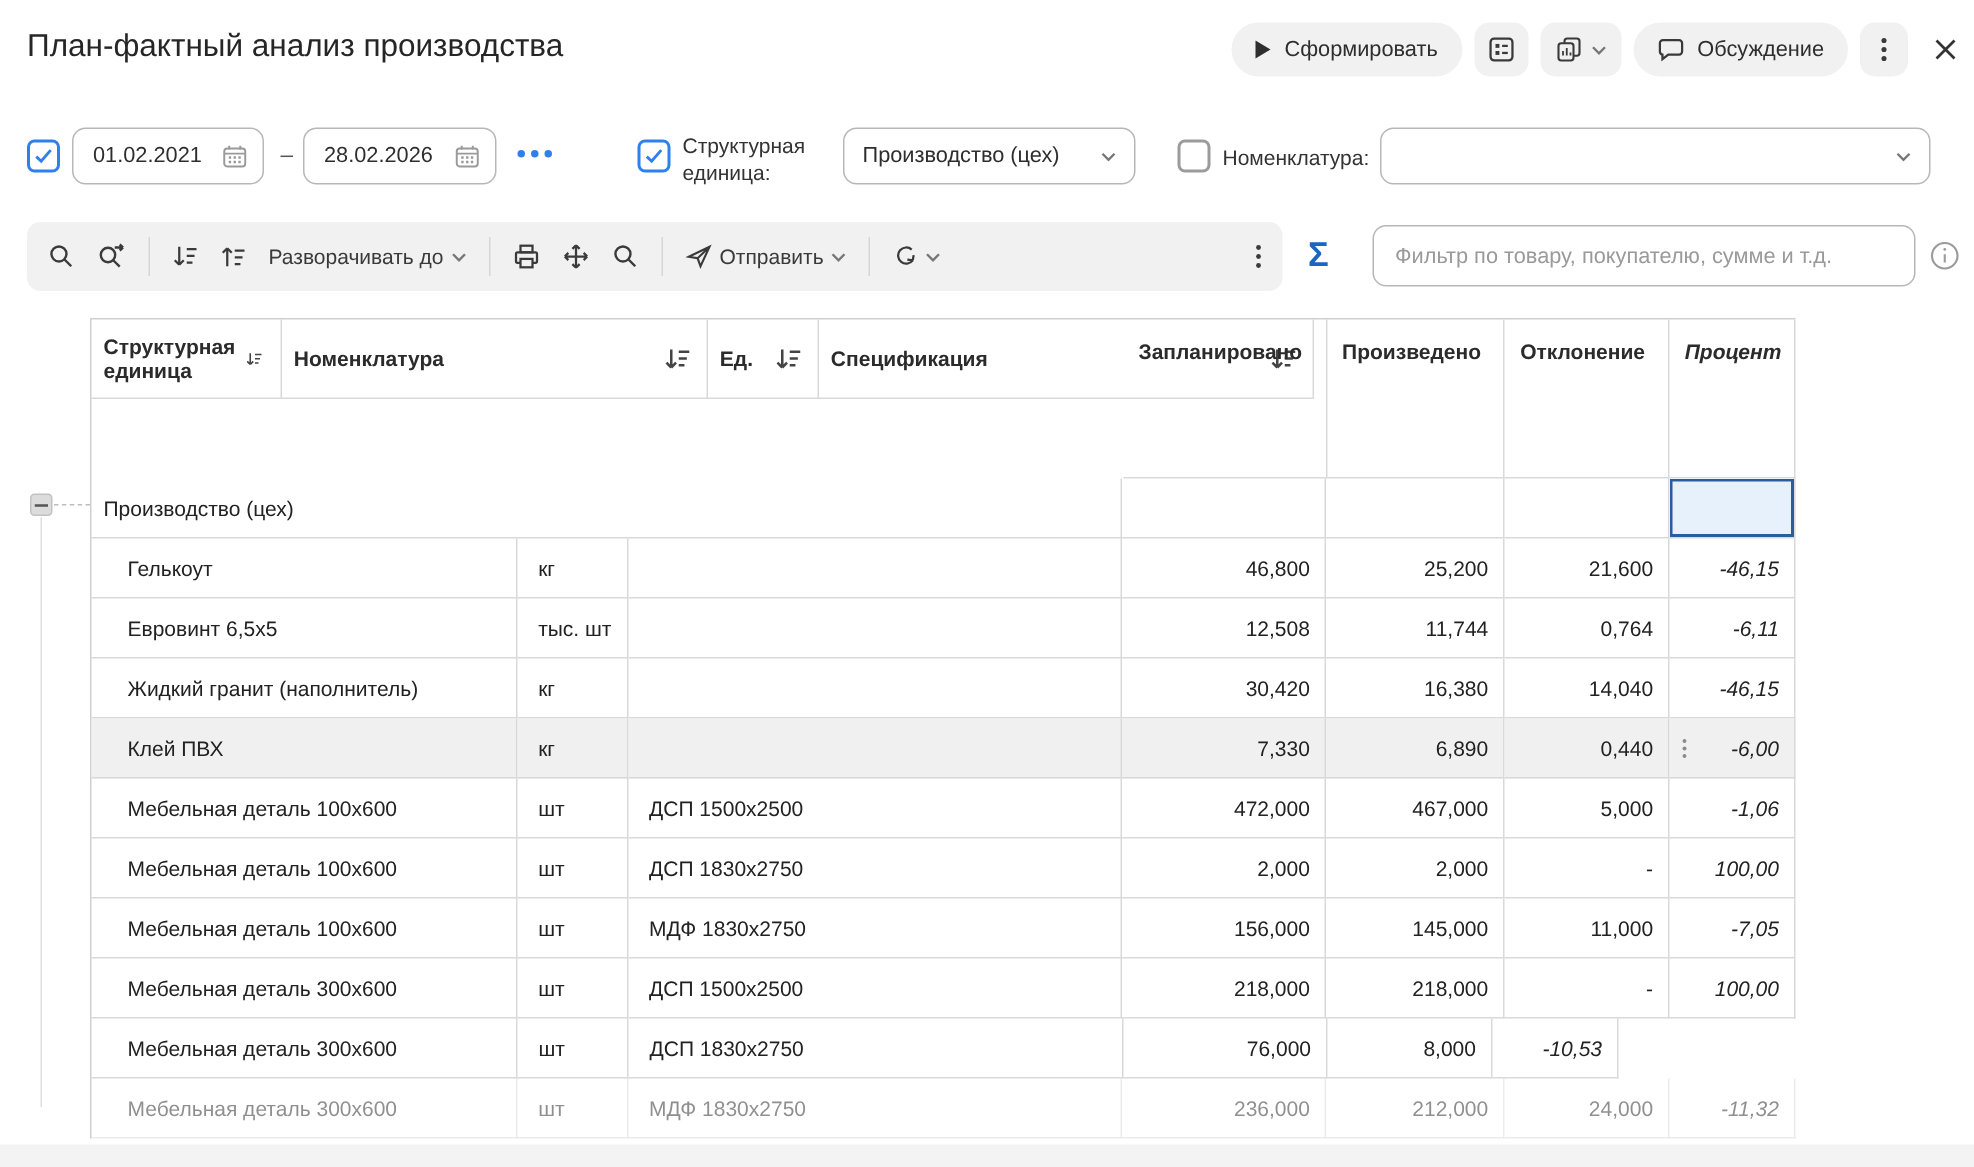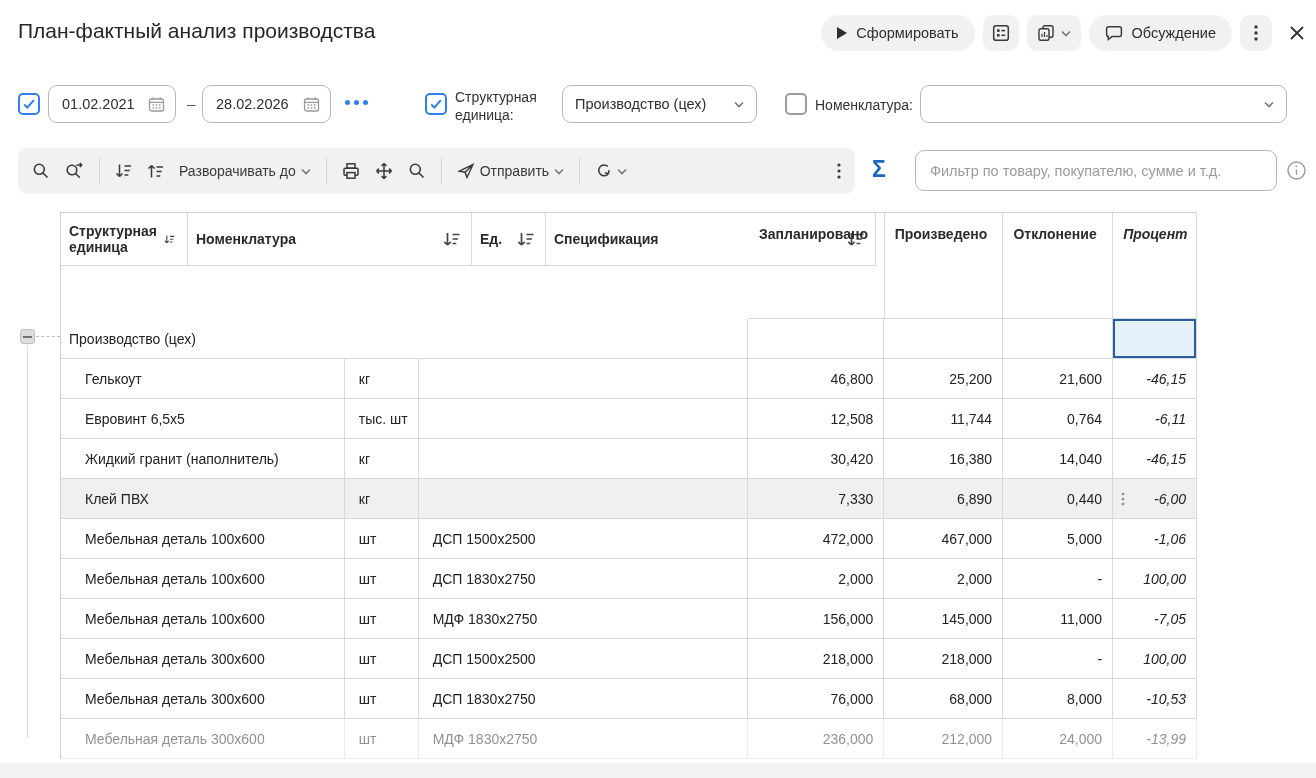--- a/index.html
+++ b/index.html
@@ -451,37 +451,36 @@
     <div class="cell c-pct num">
 
       <span>100,00</span>
     </div>
   </div>
       <div class="brow">
     <div class="cell c-name ctext">Мебельная деталь 300х600</div>
     <div class="cell c-unit">шт</div>
     <div class="cell c-spec">ДСП 1830х2750</div>
     <div class="cell c-plan num">76,000</div>
-    <div class="cell c-prod num">68,000</div>
     <div class="cell c-dev num">8,000</div>
     <div class="cell c-pct num neg">
 
       <span>-10,53</span>
     </div>
   </div>
       <div class="brow faded">
     <div class="cell c-name ctext">Мебельная деталь 300х600</div>
     <div class="cell c-unit">шт</div>
     <div class="cell c-spec">МДФ 1830х2750</div>
     <div class="cell c-plan num">236,000</div>
     <div class="cell c-prod num">212,000</div>
     <div class="cell c-dev num">24,000</div>
     <div class="cell c-pct num neg">
 
-      <span>-13,99</span>
+      <span>-11,32</span>
     </div>
   </div>
     </div>
 </div>
 
 <div class="hscroll-track">
   
 </div>
 
 </body></html>

